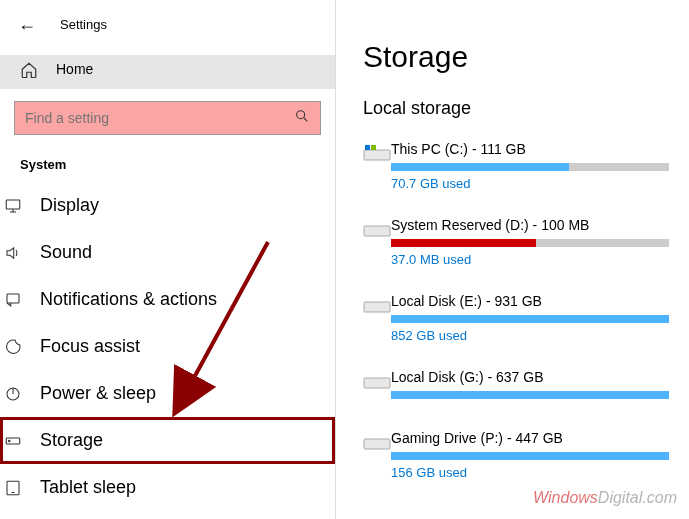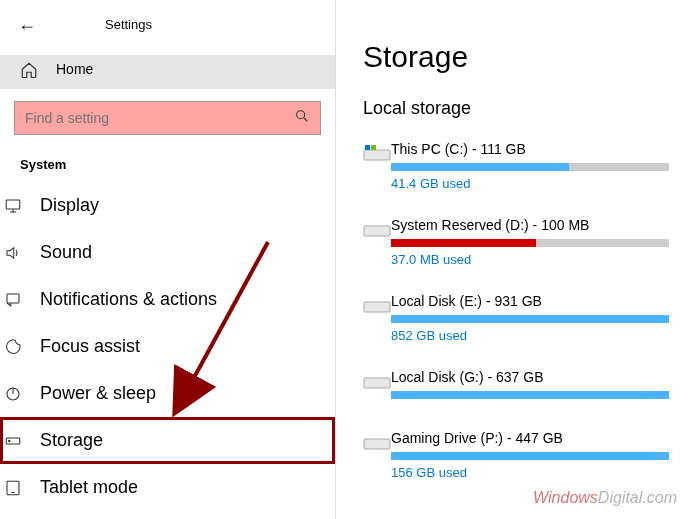--- a/index.html
+++ b/index.html
@@ -1,21 +1,21 @@
 <!DOCTYPE html>
 <html><head>
 <meta charset="utf-8">
 <style>
 * { margin: 0; padding: 0; box-sizing: border-box; font-family: "Segoe UI", Arial, sans-serif; }
 body { width: 689px; height: 519px; background: #fff; overflow: hidden; position: relative; }
 .window { display: flex; width: 100%; height: 100%; }
 .sidebar { width: 335px; background: #fff; display: flex; flex-direction: column; }
 .titlebar { display: flex; align-items: center; gap: 24px; padding: 14px 18px 14px 18px; }
 .titlebar .back { font-size: 18px; cursor: pointer; }
-.title { font-size: 13px; margin-left: 45px; }
+.title { font-size: 13px; }
 .home-row { display: flex; align-items: flex-start; gap: 18px; padding: 6px 20px; background: #e6e6e6; margin: 6px 0; cursor: pointer; }
 .home-row .icon { width: 18px; }
 .home-row span.label { font-size: 14px; }
 .search-wrap { padding: 6px 14px 14px 14px; }
 .search { display: flex; align-items: center; border: 1px solid #999; padding: 6px 10px; background: #fca5a5; }
 .search input { border: none; outline: none; flex: 1; font-size: 14px; color: #666; background: transparent; }
 .search .mag { color: #333; }
 .section-h { font-weight: 600; font-size: 13px; padding: 8px 20px 10px 20px; }
 .nav-item { display: flex; align-items: center; gap: 18px; padding: 13px 4px; cursor: pointer; font-size: 18px; position: relative; }
 .nav-item .icon { width: 18px; display: flex; justify-content: center; color: #333; }
@@ -130,21 +130,21 @@
       <span>Storage</span>
     </div>
 
     <div class="nav-item">
       <span class="icon">
           <svg viewBox="0 0 24 24" width="18" height="18" fill="none" stroke="#333" stroke-width="1.4">
             <rect x="4" y="3" width="16" height="18" rx="1"></rect>
             <line x1="10" y1="18" x2="14" y2="18"></line>
           </svg>
         </span>
-      <span>Tablet mode</span>
+      <span>Tablet sleep</span>
     </div>
   </div>
 
   <div class="sep-line"></div>
 
   <div class="main">
     <h1>Storage</h1>
     <h2>Local storage</h2>
 
     <div class="drive">
@@ -154,21 +154,21 @@
             <rect x="2" y="1" width="5" height="5" fill="#0078d4"></rect>
             <rect x="8" y="1" width="5" height="5" fill="#7fba00"></rect>
             <rect x="2" y="7" width="5" height="5" fill="#ffb900" opacity="0"></rect>
           </svg>
         </div>
       <div class="drive-info">
         <div class="drive-name">This PC (C:) - 111 GB</div>
         <div class="bar">
             <div class="bar-fill" style="width: 64%; background: rgb(77, 178, 255);"></div>
           </div>
-        <div class="drive-used">41.4 GB used</div>
+        <div class="drive-used">70.7 GB used</div>
       </div>
     </div>
 
     <div class="drive">
       <div class="drive-icon">
           <svg viewBox="0 0 28 20">
             <rect x="1" y="6" width="26" height="10" rx="1" fill="#e8e8e8" stroke="#aaa"></rect>
           </svg>
         </div>
       <div class="drive-info">

